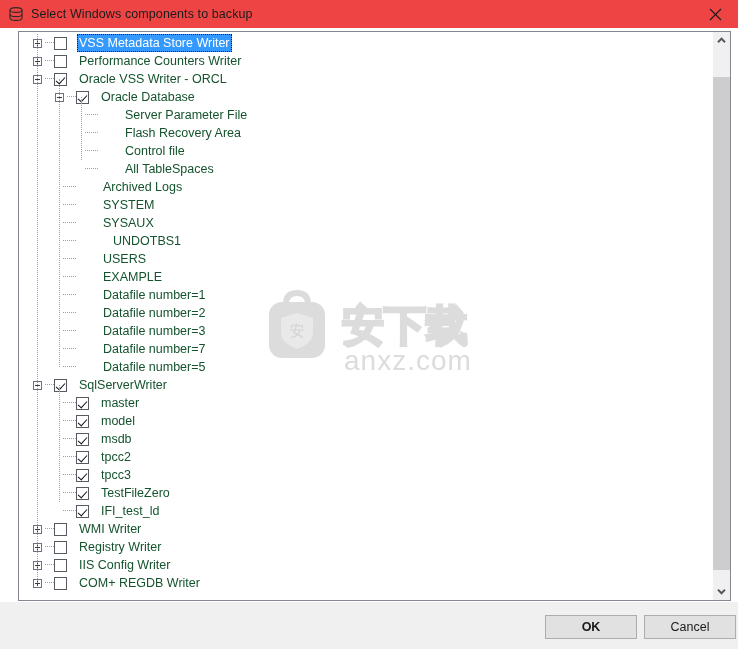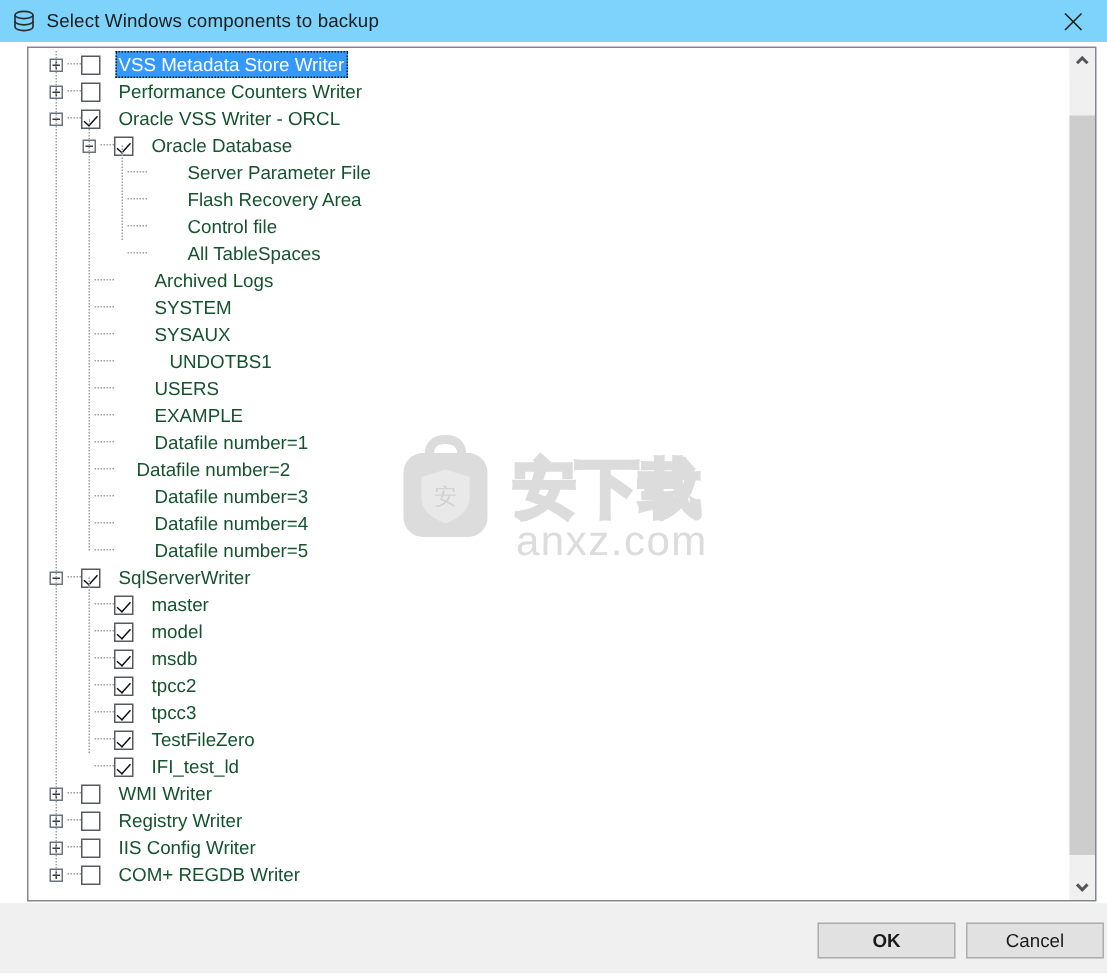--- a/index.html
+++ b/index.html
@@ -16,21 +16,21 @@
     overflow: hidden;
     position: relative;
   }
 
   
   .titlebar {
     position: absolute;
     left: 0; top: 0;
     width: 738px;
     height: 28px;
-    background: #7dd3fc;
+    background: #ef4444;
     display: flex;
     align-items: center;
   }
   .title-icon {
     width: 16px;
     height: 16px;
     margin-left: 8px;
     margin-right: 7px;
     flex: 0 0 auto;
   }
@@ -377,33 +377,33 @@
         <div class="row">
           <span class="indent" style="width: 32px;"></span>
           <span class="conn stub" style="margin-left: 10px;"></span>
           <span class="indent" style="width: 13px;"></span>
           <span class="label" style="margin-left: 12px;">Datafile number=1</span>
         </div>
         <div class="row">
           <span class="indent" style="width: 32px;"></span>
           <span class="conn stub" style="margin-left: 10px;"></span>
           <span class="indent" style="width: 13px;"></span>
-          <span class="label" style="">Datafile number=2</span>
+          <span class="label" style="margin-left: 12px;">Datafile number=2</span>
         </div>
         <div class="row">
           <span class="indent" style="width: 32px;"></span>
           <span class="conn stub" style="margin-left: 10px;"></span>
           <span class="indent" style="width: 13px;"></span>
           <span class="label" style="margin-left: 12px;">Datafile number=3</span>
         </div>
         <div class="row">
           <span class="indent" style="width: 32px;"></span>
           <span class="conn stub" style="margin-left: 10px;"></span>
           <span class="indent" style="width: 13px;"></span>
-          <span class="label" style="margin-left: 12px;">Datafile number=4</span>
+          <span class="label" style="margin-left: 12px;">Datafile number=7</span>
         </div>
         <div class="row">
           <span class="indent" style="width: 32px;"></span>
           <span class="conn stub" style="margin-left: 10px;"></span>
           <span class="indent" style="width: 13px;"></span>
           <span class="label" style="margin-left: 12px;">Datafile number=5</span>
         </div>
         <div class="row">
           <span class="indent" style="width: 10px;"></span>
           <span class="expander minus">

